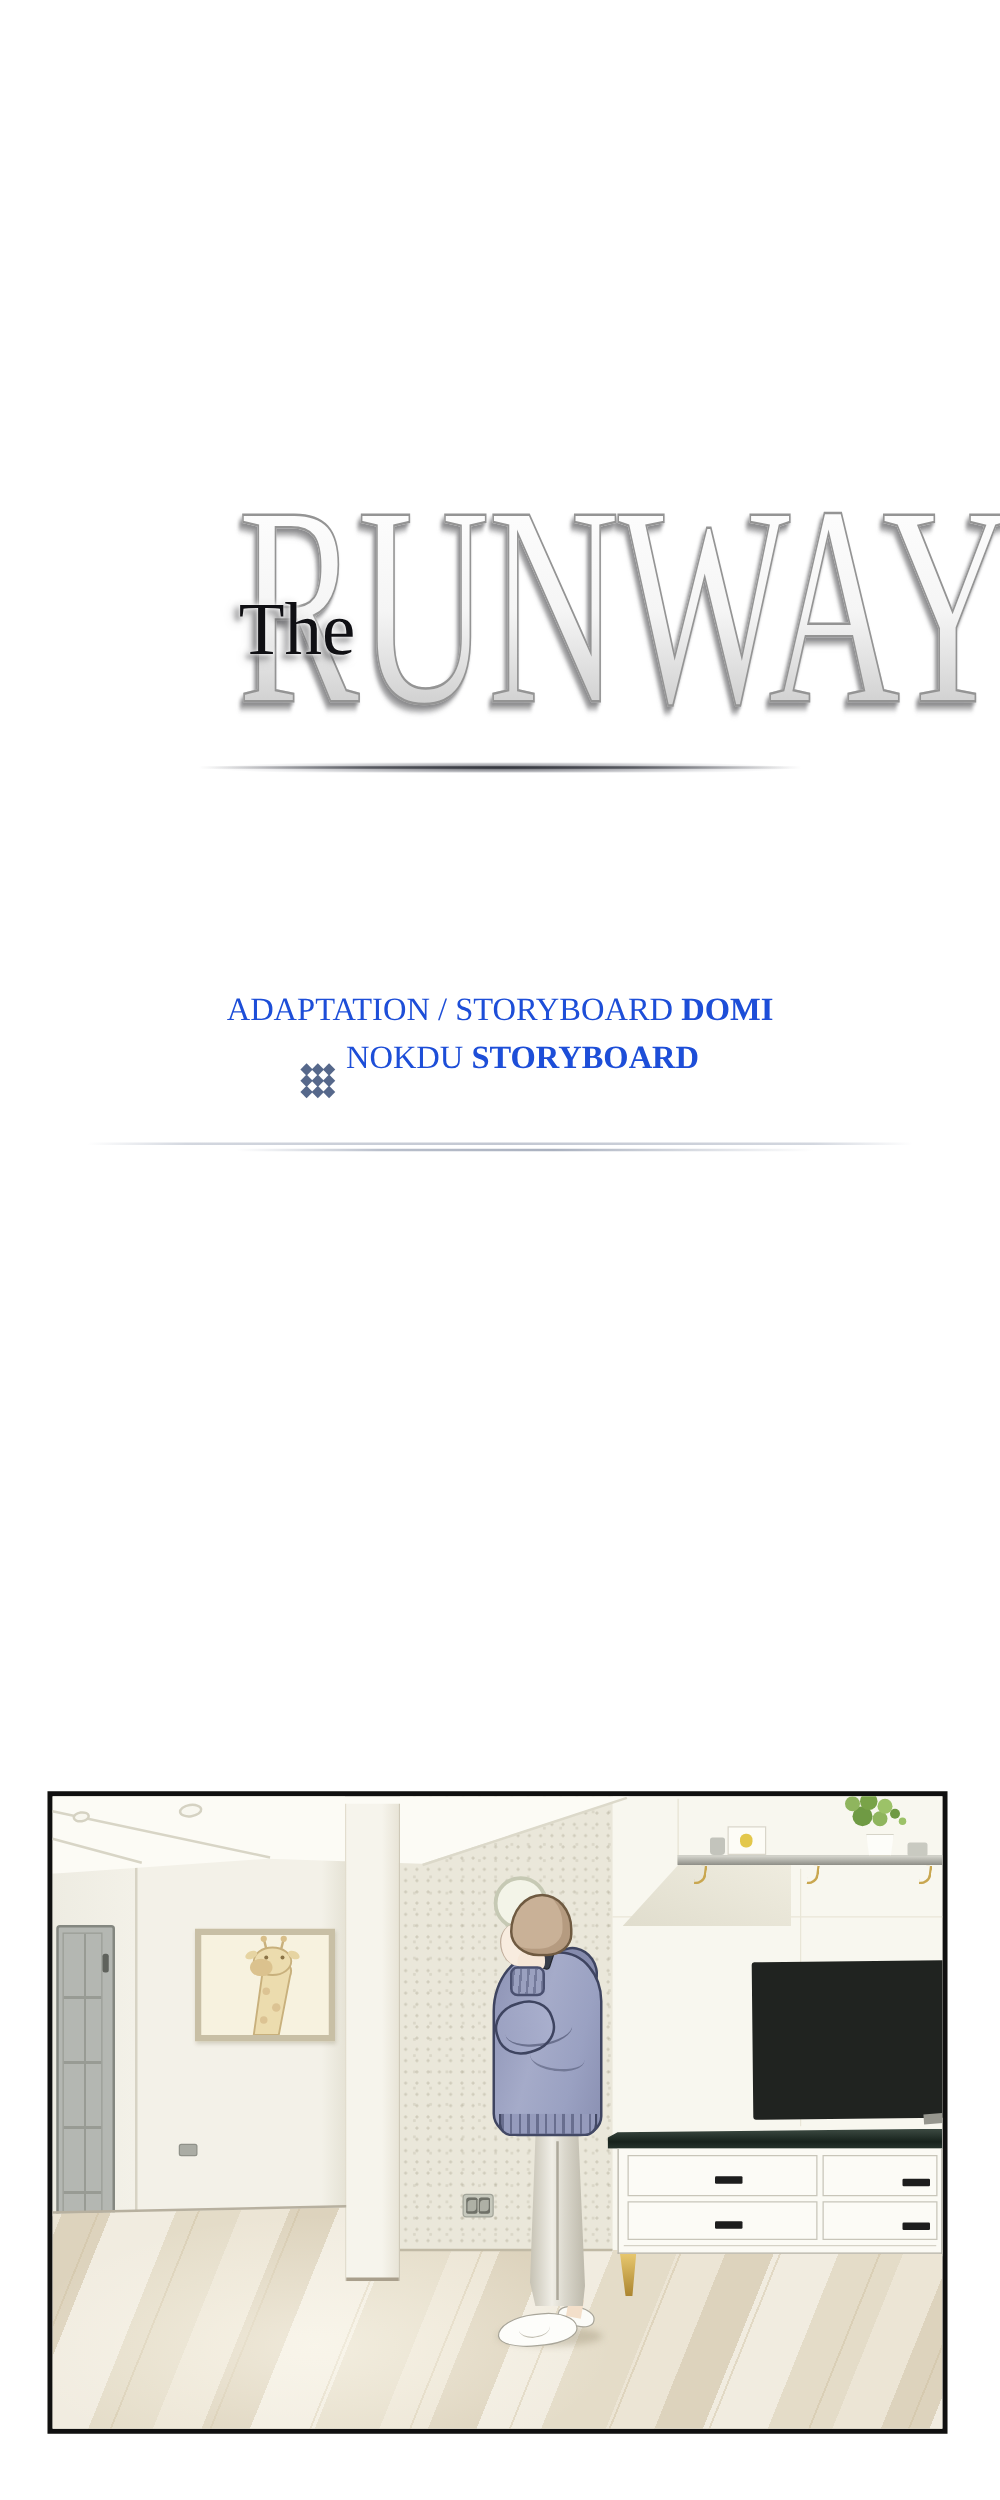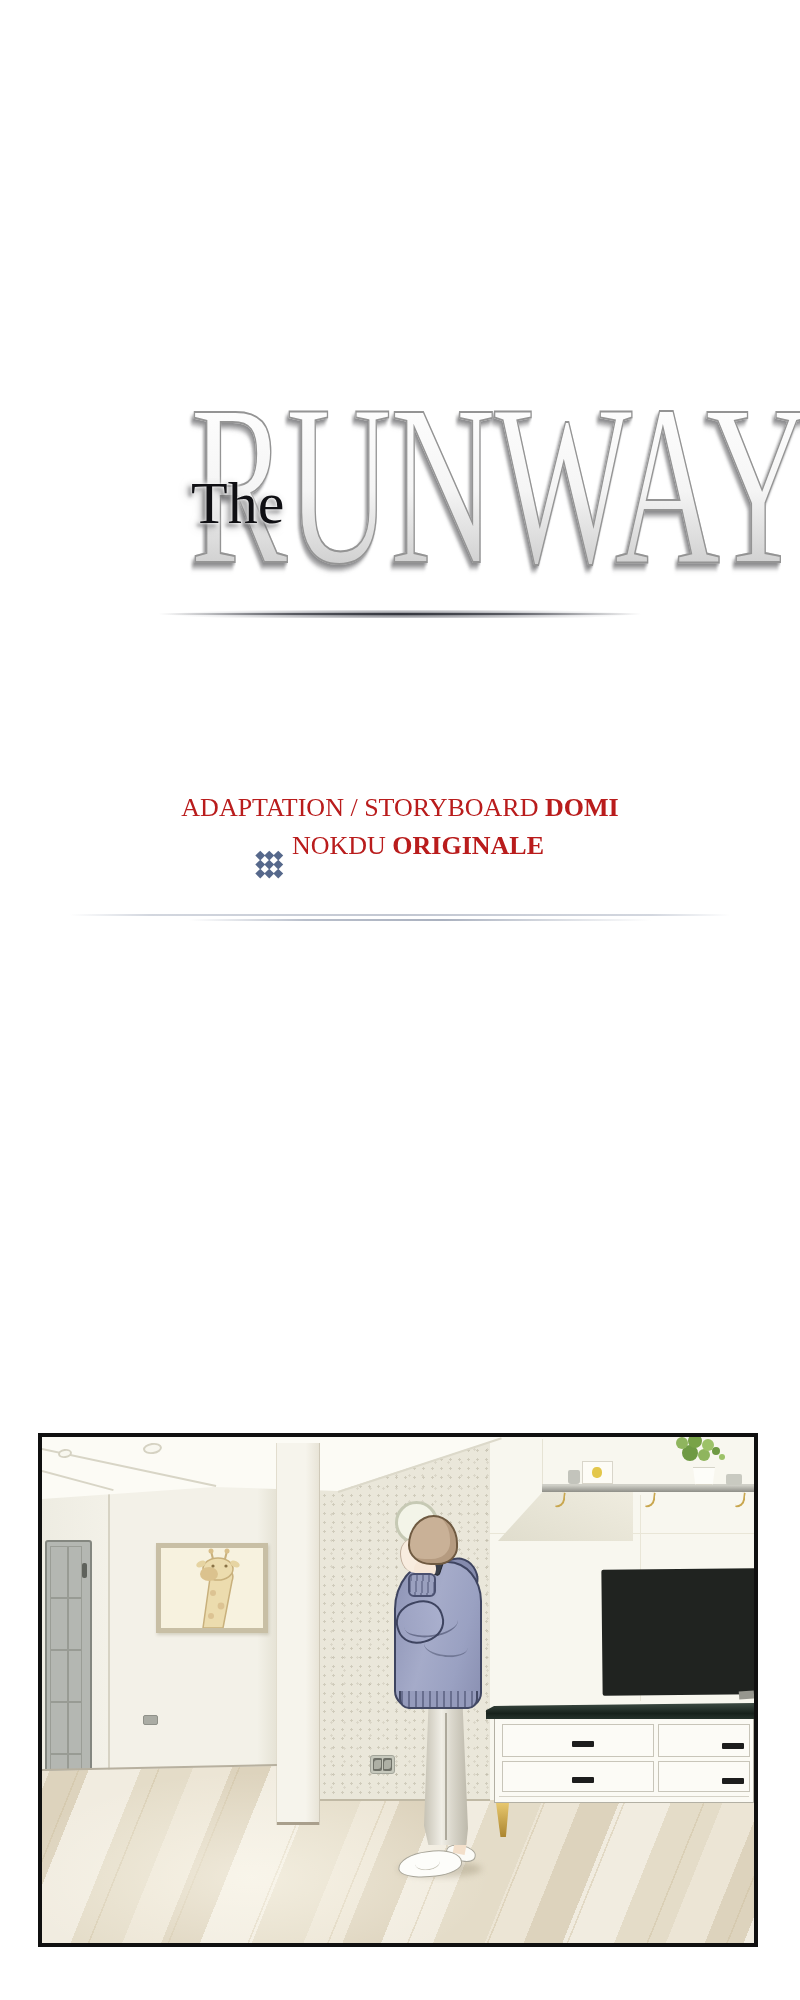--- a/index.html
+++ b/index.html
@@ -26,21 +26,21 @@
     filter:drop-shadow(-3px 3px 1.5px rgba(30,30,34,.5));
     z-index:3;
   }
   .divider-title{position:absolute;left:120px;top:610px;width:560px;height:8px;
     background:radial-gradient(ellipse 52% 90% at 50% 55%,rgba(70,72,80,.85) 0%,rgba(110,112,122,.45) 42%,rgba(150,152,162,.16) 66%,rgba(150,152,162,0) 80%);}
   .divider-title::after{content:"";position:absolute;left:7%;right:7%;top:3px;height:2px;
     background:linear-gradient(90deg,transparent,rgba(58,60,68,.75) 28%,rgba(50,52,60,.95) 50%,rgba(58,60,68,.75) 72%,transparent);}
 
   
   .credits{position:absolute;left:0;right:0;top:789px;text-align:center;
-    color:#b91c1c;font-size:26px;line-height:38px;}
+    color:#1d4ed8;font-size:26px;line-height:38px;}
   .credits b{font-weight:700;}
   .credit-line{white-space:nowrap;}
   .diamond-grid{display:inline-grid;grid-template-columns:repeat(3,9px);grid-auto-rows:9px;
     vertical-align:-4px;margin-right:9px;}
   .diamond-grid i{width:6.5px;height:6.5px;background:#56688b;transform:rotate(45deg);margin:1px;}
   .divider-credits{position:absolute;left:70px;top:912px;width:660px;height:14px;}
   .divider-credits::before{content:"";position:absolute;left:0;right:0;top:2px;height:2px;
     background:linear-gradient(90deg,transparent,#d3d7df 12%,#c2c7d2 50%,#d3d7df 88%,transparent);}
   .divider-credits::after{content:"";position:absolute;left:18%;right:12%;top:7px;height:2px;
     background:linear-gradient(90deg,transparent,#b9bfcb 25%,#aab1bf 55%,transparent);}
@@ -207,21 +207,21 @@
       <span class="diamond-grid">
           <i></i>
           <i></i>
           <i></i>
           <i></i>
           <i></i>
           <i></i>
           <i></i>
           <i></i>
           <i></i>
-        </span><span>NOKDU</span>&nbsp;<b>ORIGINALE</b>
+        </span><span>NOKDU</span>&nbsp;<b>STORYBOARD</b>
     </div>
   </div>
   <div class="divider-credits"></div>
 
   <div class="panel">
 
     <div class="left-wall z1"></div>
     <div class="right-wall z1"></div>
     <div class="speckle-wall z1"></div>
     <div class="corner-line z2"></div>

